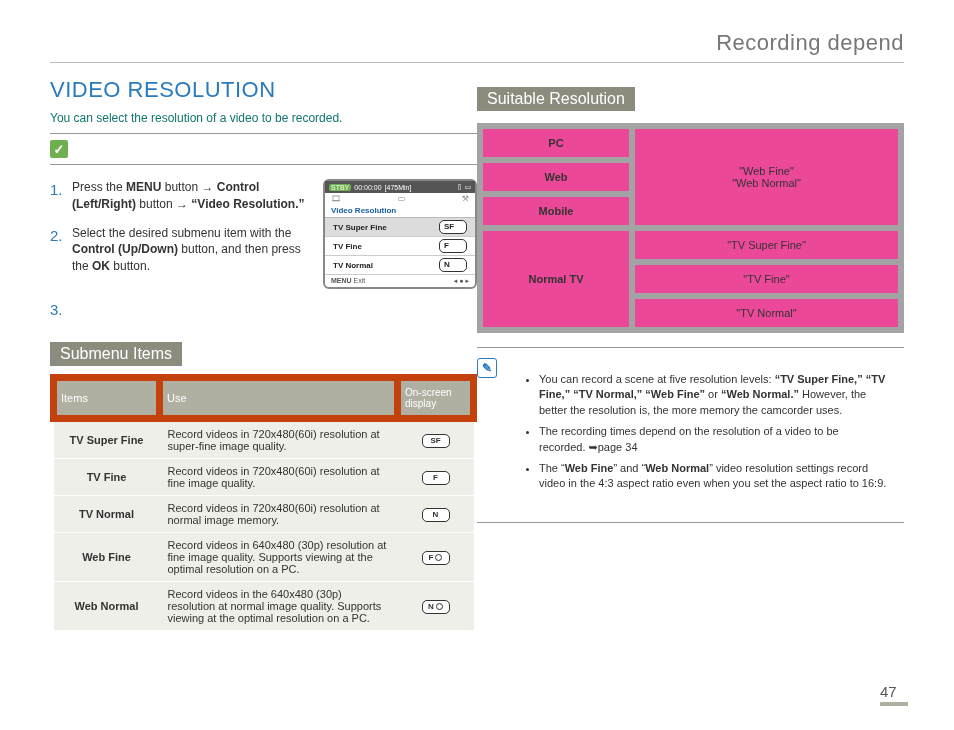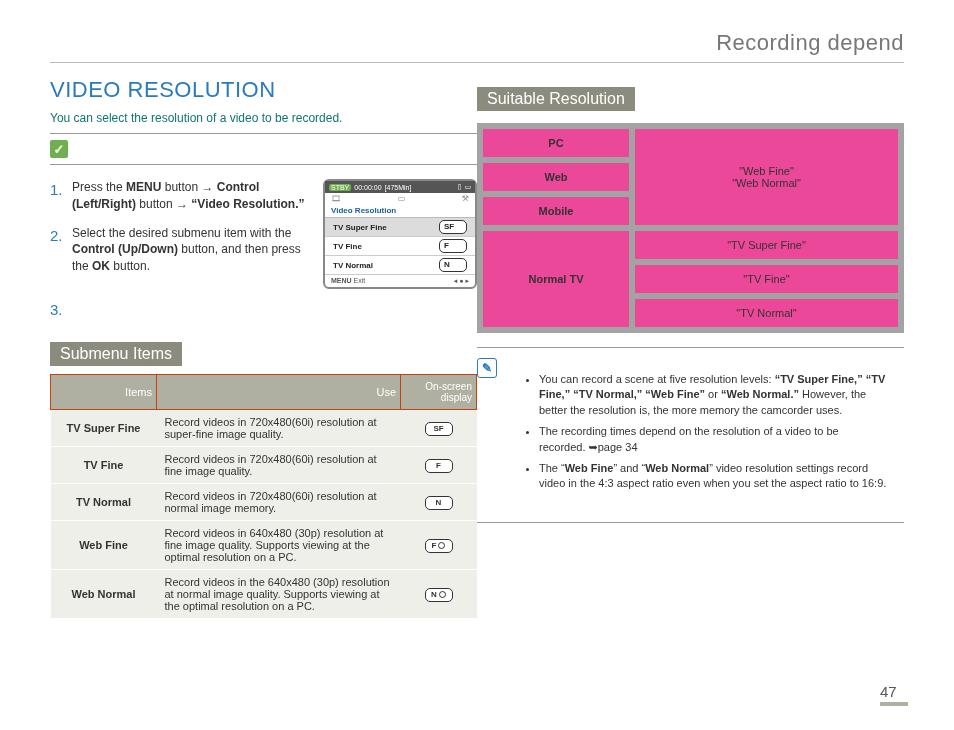--- a/index.html
+++ b/index.html
@@ -62,21 +62,21 @@
   .lcd-item.sel{background:#dcdcdc}
   .lcd-bot{display:flex;justify-content:space-between;padding:2px 6px;font-size:7px;color:#555}
   .hdr-bar{
     background:#8c8c7e;color:#fff;padding:3px 10px;display:inline-block;
     font-size:16px;margin:10px 0 8px 0;
   }
   
   table.submenu{border-collapse:collapse;width:100%;font-size:11px}
   table.submenu th{
     background:#b0b0a2;color:#fff;font-weight:normal;padding:6px 4px;
-    border:1px solid #c2410c;text-align:right;
+    border:7px solid #c2410c;text-align:left;
   }
   table.submenu th:first-child{width:90px}
   table.submenu th:last-child{width:60px;font-size:10px;line-height:1.1}
   table.submenu td{
     background:#efefe9;border-top:1px solid #fff;border-bottom:1px solid #fff;
     padding:6px 8px;vertical-align:middle;
   }
   table.submenu td.name{font-weight:bold;text-align:center;width:90px}
   table.submenu td.ico{text-align:center;width:60px}
   .res-icon{

